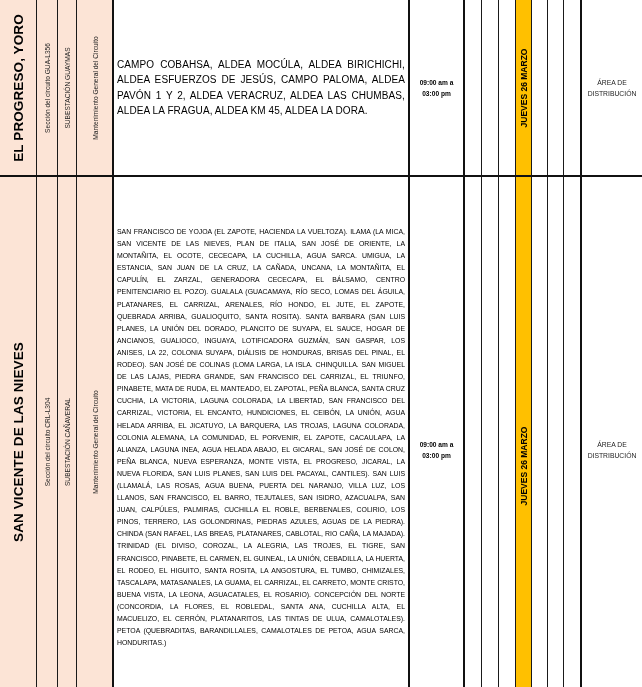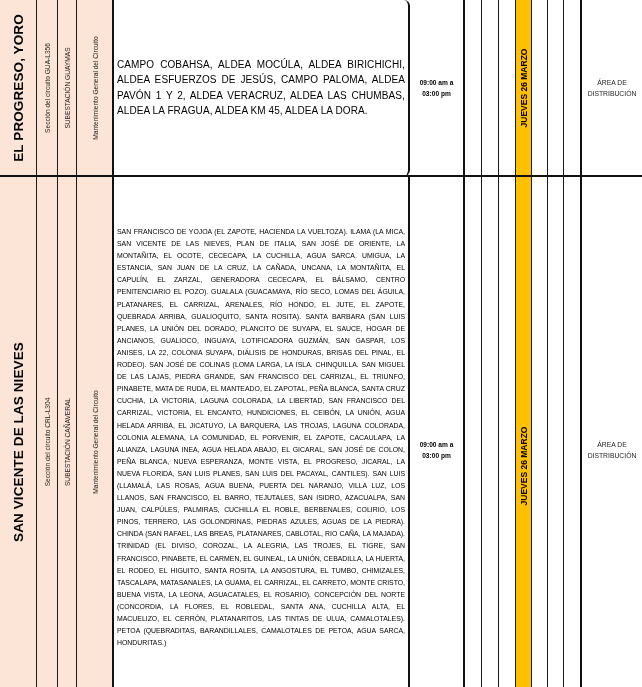--- a/index.html
+++ b/index.html
@@ -32,21 +32,21 @@
     </div>
     <div class="cell peach" style="left:37px; width:21px;">
       <span class="rot small">Sección del circuito GUA-L356</span>
     </div>
     <div class="cell peach" style="left:58px; width:19px;">
       <span class="rot small">SUBESTACIÓN GUAYMAS</span>
     </div>
     <div class="cell peach thick-r" style="left:77px; width:37px;">
       <span class="rot small">Mantenimiento General del Circuito</span>
     </div>
-    <div class="cell thick-r" style="left:114px; width:296px;border-radius:6px;">
+    <div class="cell thick-r" style="left:114px; width:296px;">
       <div class="txt r1">CAMPO COBAHSA, ALDEA MOCÚLA, ALDEA BIRICHICHI, ALDEA ESFUERZOS DE JESÚS, CAMPO PALOMA, ALDEA PAVÓN 1 Y 2, ALDEA VERACRUZ, ALDEA LAS CHUMBAS, ALDEA LA FRAGUA, ALDEA KM 45, ALDEA LA DORA.</div>
     </div>
     <div class="cell thick-r" style="left:410px; width:55px;">
       <div class="time">
         <div>09:00 am a</div>
         <div>03:00 pm</div>
       </div>
     </div>
     <div class="cell" style="left:465px; width:17px;"></div>
     <div class="cell" style="left:482px; width:17px;"></div>

